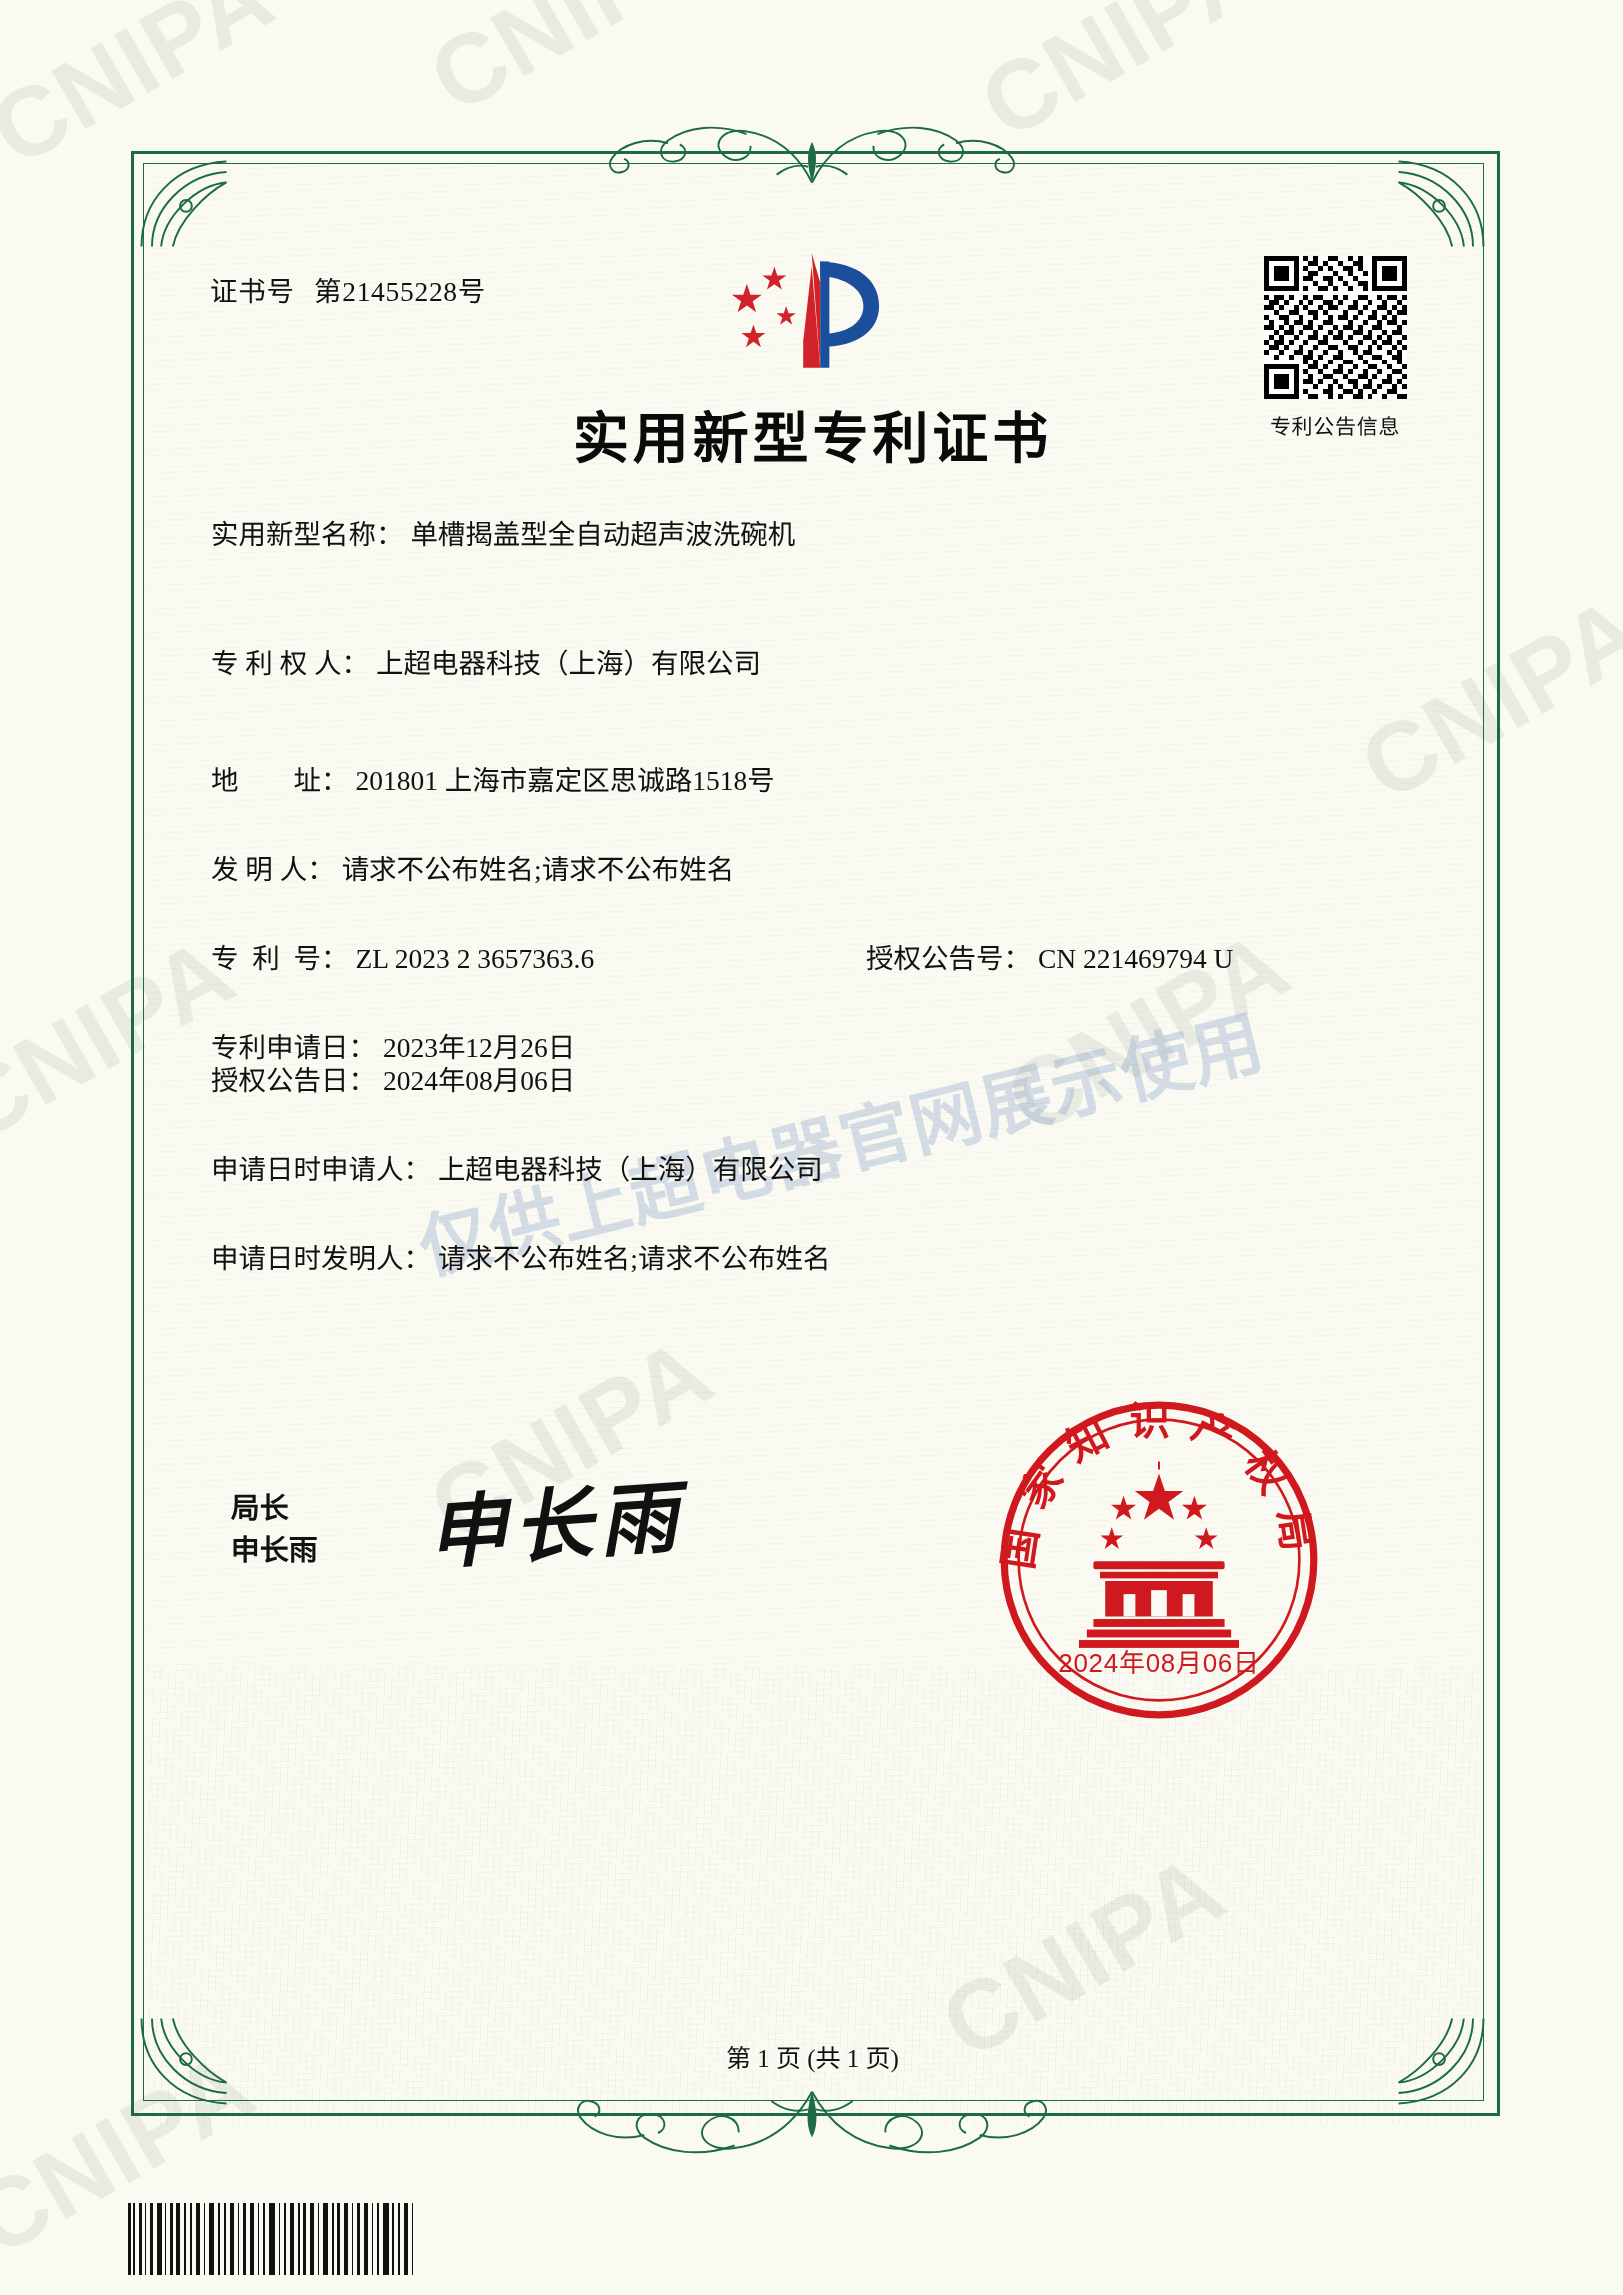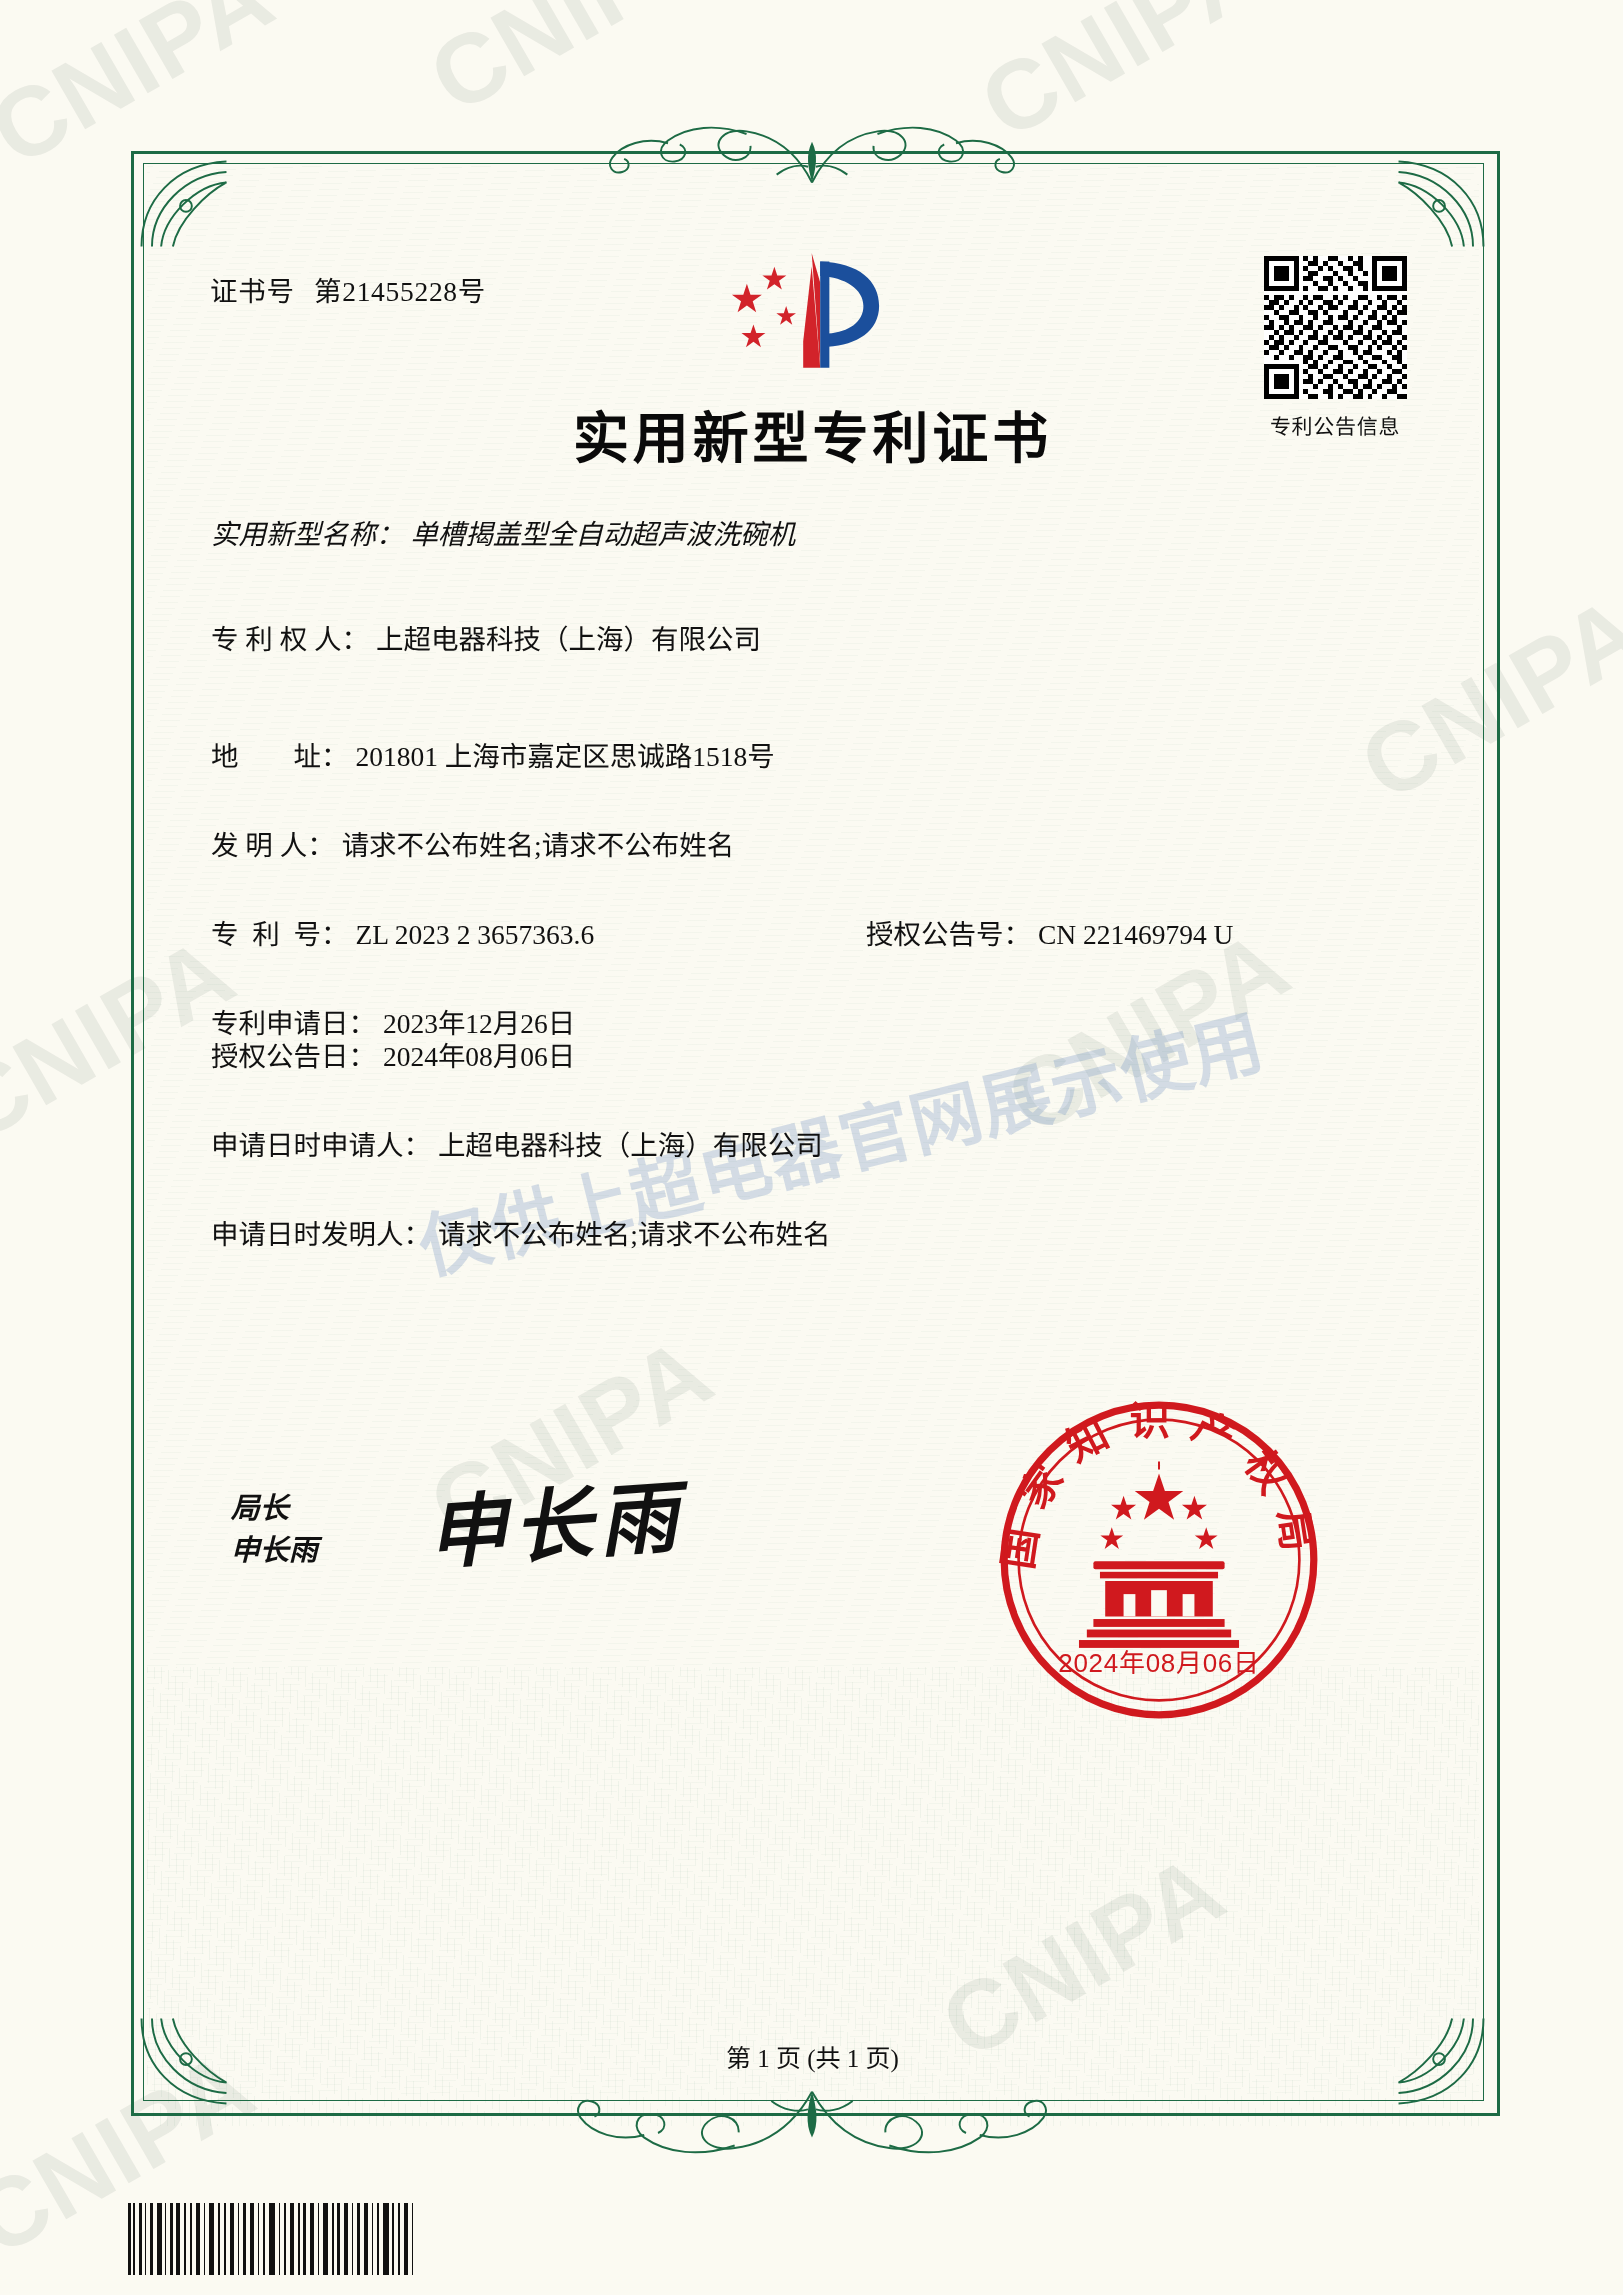--- a/index.html
+++ b/index.html
@@ -206,21 +206,20 @@
     height: 275px;
   }
   .director-label {
     position: absolute;
     left: 19.7px;
     top: 52px;
     font-size: 29px;
     line-height: 1.45;
     color: #111;
     font-weight: 600;
-    font-style: italic;
   }
   .hand-sign {
     position: absolute;
     left: 216px;
     top: 26px;
     font-size: 79px;
     font-family: "DejaVu Serif", serif;
     font-style: italic;
     font-weight: 700;
     color: #111;
@@ -595,21 +594,21 @@
         <path d="M106 36 l4.4 13.2 13.9 0 -11.2 8.2 4.3 13.3 -11.4 -8.2 -11.4 8.2 4.3 -13.3 -11.2 -8.2 13.9 0 z"></path>
         <path d="M74 124 l4.4 13.2 13.9 0 -11.2 8.2 4.3 13.3 -11.4 -8.2 -11.4 8.2 4.3 -13.3 -11.2 -8.2 13.9 0 z"></path>
         <path d="M124 96 l3.6 10.8 11.4 0 -9.2 6.7 3.5 10.9 -9.3 -6.7 -9.3 6.7 3.5 -10.9 -9.2 -6.7 11.4 0 z"></path>
       </g>
     </svg>
 
     <div class="main-title">实用新型专利证书</div>
 
     <div class="fields">
 
-      <div class="field-row" style="margin-bottom:72px;font-style:italic;">
+      <div class="field-row" style="margin-bottom:96px;">
         <span class="fl">实用新型名称：</span>
         <span class="fv">单槽揭盖型全自动超声波洗碗机</span>
       </div>
 
       <div class="field-row" style="margin-bottom:84px;">
         <span class="fl">专 利 权 人：</span>
         <span class="fv">上超电器科技（上海）有限公司</span>
       </div>
 
       <div class="field-row" style="margin-bottom:56px;">

